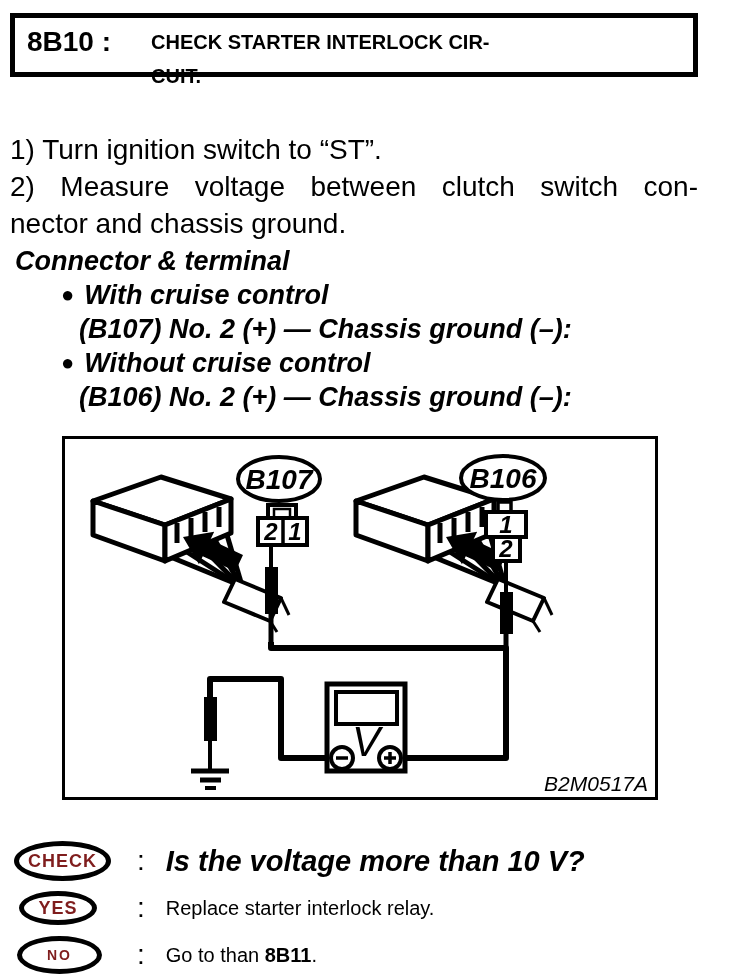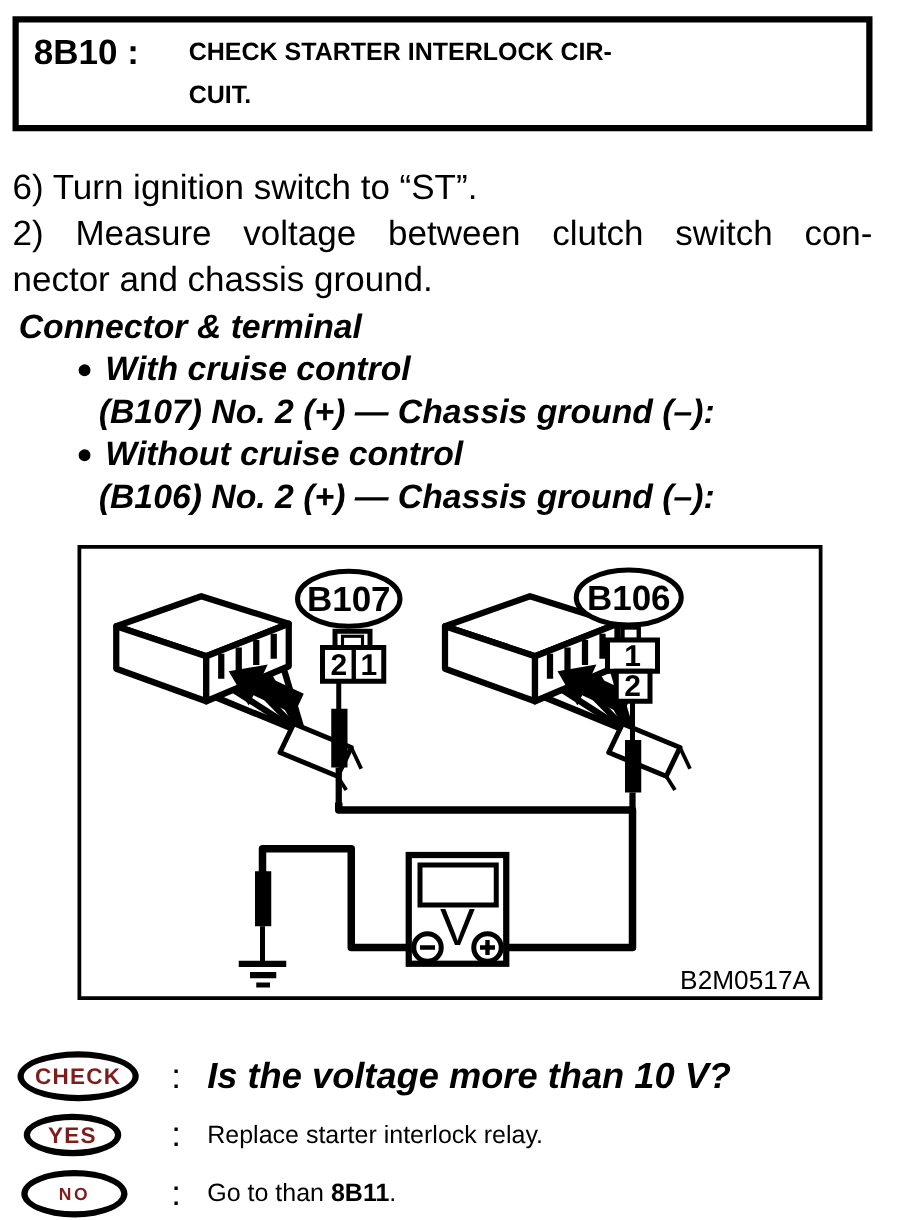--- a/index.html
+++ b/index.html
@@ -3,21 +3,21 @@
 <meta charset="utf-8">
 <style>
   html,body { margin:0; padding:0; background:#ffffff; }
   .page {
     position:relative; width:736px; height:976px; background:#ffffff;
     color:#000; font-family:"Liberation Sans", sans-serif; overflow:hidden;
   }
 
   
   .header-box {
-    position:absolute; left:10px; top:13px; width:688px; height:92px;
+    position:absolute; left:10px; top:13px; width:688px; height:64px;
     border:5px solid #000; box-sizing:border-box;
     display:flex; padding:7px 10px 0 12px;
   }
   .header-code { flex:0 0 124px; font-size:28px; font-weight:bold; line-height:34px; white-space:nowrap; }
   .header-title { font-size:20px; font-weight:bold; line-height:34px; }
   .header-title .t-line { display:block; white-space:nowrap; }
 
   
   .steps { position:absolute; left:10px; top:131px; width:688px; font-size:28px; line-height:37px; }
   .step-line { white-space:nowrap; }
@@ -27,21 +27,21 @@
   .conn { position:absolute; left:15px; top:244px; width:690px;
           font-size:27px; font-weight:bold; font-style:italic; line-height:34px; }
   .conn-heading { white-space:nowrap; }
   .bullet-line { padding-left:46px; white-space:nowrap; }
   .bullet-line .dot { font-style:normal; margin-right:10px; font-size:22px; vertical-align:2px; }
   .spec-line { padding-left:64px; white-space:nowrap; }
 
   
   .diagram {
     position:absolute; left:62px; top:436px; width:596px; height:364px;
-    border:3px solid #000; box-sizing:border-box; background:#fff;
+    border:3px solid #000; box-sizing:border-box; background:#fff;font-style:italic;
   }
   .diagram svg { display:block; width:100%; height:100%;
                  font-family:"Liberation Sans", sans-serif; }
 
   
   .actions { position:absolute; left:14px; top:838px; width:710px; }
   .action-row { display:flex; align-items:center; height:46px; margin-bottom:1px; }
   .badge-col { flex:0 0 123px; display:flex; align-items:center; }
   .badge {
     border:5px solid #000; border-radius:50%; box-sizing:border-box;
@@ -63,21 +63,21 @@
 
   <div class="header-box">
     <span class="header-code">8B10 :</span>
     <span class="header-title">
       <span class="t-line">CHECK STARTER INTERLOCK CIR-</span>
       <span class="t-line">CUIT.</span>
     </span>
   </div>
 
   <div class="steps">
-    <div class="step-line">6) Turn ignition switch to “ST”.</div>
+    <div class="step-line">1) Turn ignition switch to “ST”.</div>
     <div class="step-line justify-line">2) Measure voltage between clutch switch con-</div>
     <div class="step-line">nector and chassis ground.</div>
   </div>
 
   <div class="conn">
     <div class="conn-heading">Connector &amp; terminal</div>
     <div class="bullet-line">
       <span class="dot">●</span><span>With cruise control</span>
     </div>
     <div class="spec-line">(B107) No. 2 (+) — Chassis ground (–):</div>

